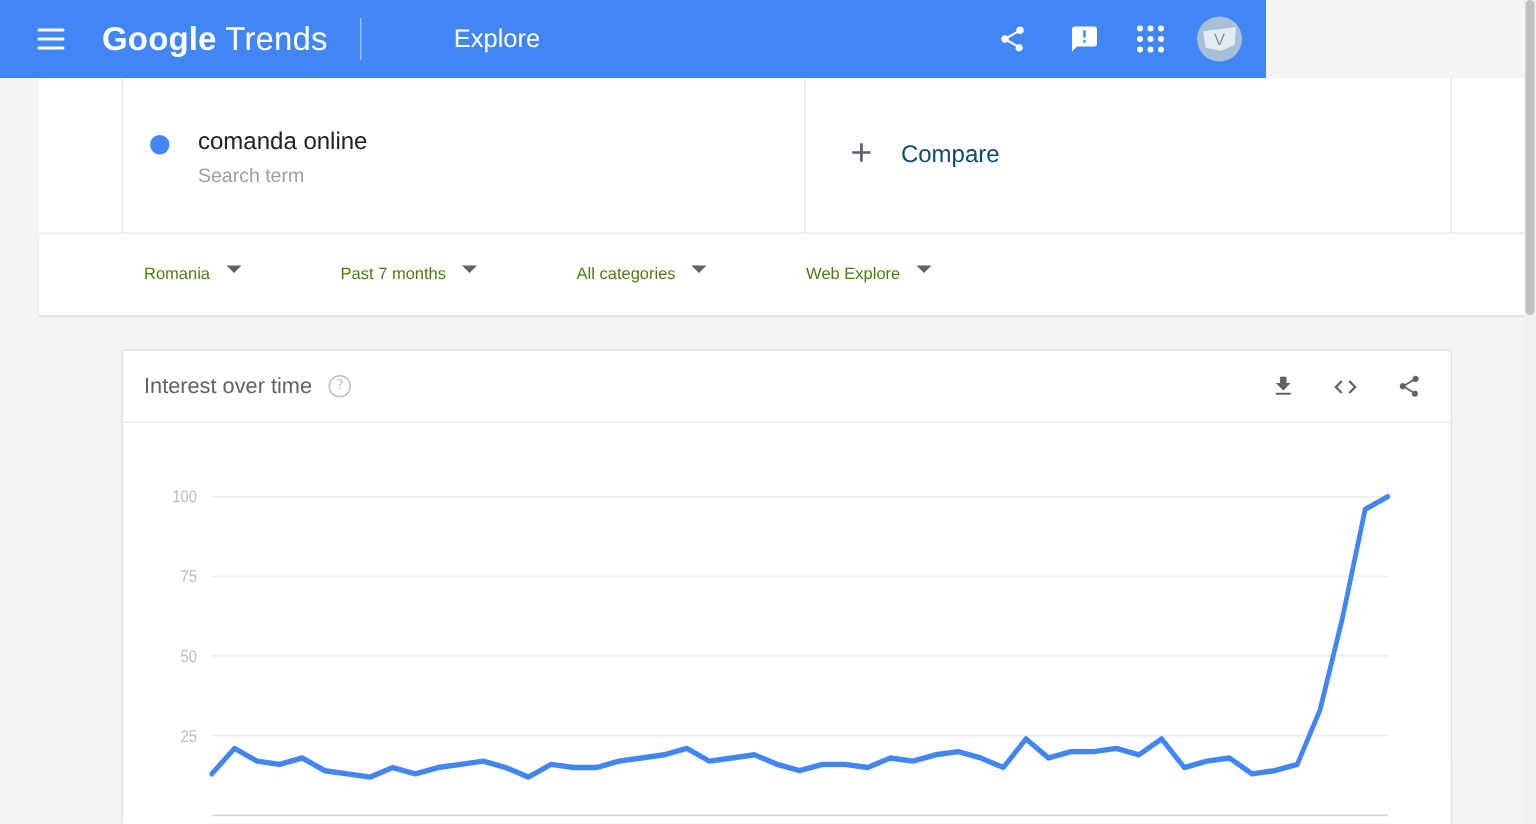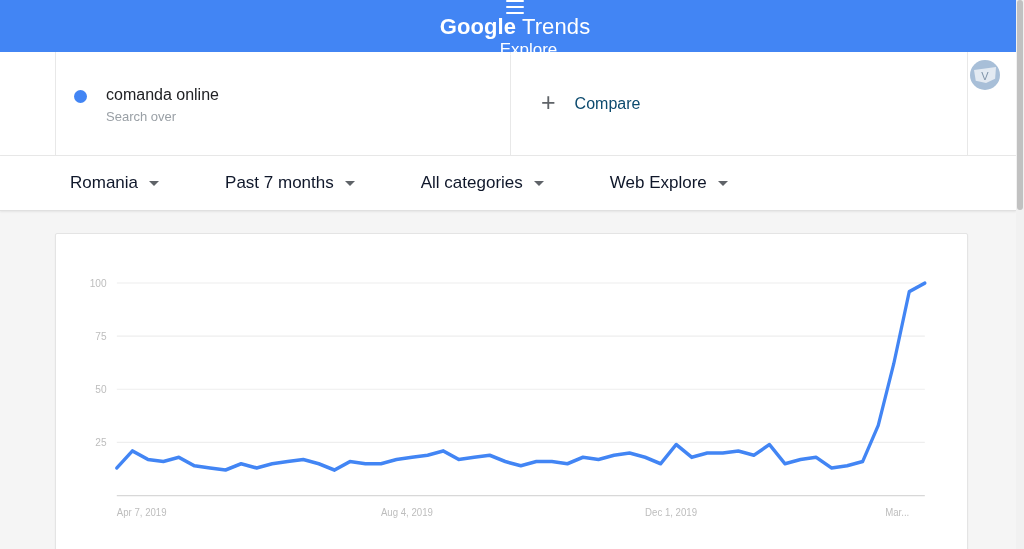--- a/index.html
+++ b/index.html
@@ -8,25 +8,24 @@
     width: 1024px; height: 549px;
     overflow: hidden;
     background: #f5f5f5;
     font-family: "Liberation Sans", sans-serif;
     -webkit-font-smoothing: antialiased;
   }
 
   
   .appbar {
     position: absolute; top: 0; left: 0;
-    width: 1016px; height: 52px;
+    width: 844px; height: 52px;
     background: #4285f4;
     display: flex; align-items: center;
     z-index: 5;
-    flex-direction: column;
   }
   .hamburger {
     width: 40px; height: 40px; margin-left: 14px;
     display: flex; flex-direction: column; justify-content: center;
     align-items: center; gap: 4px; cursor: pointer;
   }
   .hamburger span {
     display: block; width: 18px; height: 2px; background: #fff; border-radius: 1px;
   }
   .brand {
@@ -71,20 +70,21 @@
     position: relative; color: #7f93a8; font-size: 11px; font-weight: 500;
     z-index: 2; margin-top: 1px;
   }
 
   
   .page {
     position: absolute; top: 52px; left: 0;
     width: 1016px; height: 497px;
     background: #f5f5f5;
     overflow: hidden;
+    padding-left: 26px;
   }
 
   
   .query-strip {
     background: #fff;
     height: 104px;
     display: flex;
     border-bottom: 1px solid #e8e8e8;
   }
   .term-cell {
@@ -111,22 +111,22 @@
 
   
   .filter-bar {
     background: #fff; height: 55px;
     display: flex; align-items: center;
     padding-left: 70px;
     border-bottom: 1px solid #e0e0e0;
     box-shadow: 0 1px 2px rgba(0,0,0,.07);
   }
   .filter {
-    display: flex; align-items: center; cursor: pointer;
-    font-size: 17px; color: #0f172a; margin-right: 66px;
+    display: flex; align-items: flex-start; cursor: pointer;
+    font-size: 11px; color: #4d7c0f; margin-right: 66px;
   }
   .caret {
     width: 0; height: 0; margin-left: 11px;
     border-left: 5px solid transparent; border-right: 5px solid transparent;
     border-top: 5px solid #5f6368;
   }
 
   
   .card-wrap { padding: 22px 48px 0 55px; }
   .card {
@@ -221,21 +221,21 @@
 </div>
 
 <div class="page">
 
   <div class="query-strip">
 
     <div class="term-cell">
       <div class="term-dot"></div>
       <div class="term-text">
         <div class="term-title">comanda online</div>
-        <div class="term-sub">Search over</div>
+        <div class="term-sub">Search term</div>
       </div>
     </div>
 
     <div class="compare-cell">
       <div class="plus">+</div>
       <div class="compare-label">Compare</div>
     </div>
 
   </div>
 
@@ -259,20 +259,46 @@
     <div class="filter">
       <span>Web Explore</span>
       <span class="caret"></span>
     </div>
 
   </div>
 
   <div class="card-wrap">
     <div class="card">
 
+      <div class="card-head">
+        <span class="card-title">Interest over time</span>
+        <span class="help-icon">?</span>
+
+        <div class="card-actions">
+
+          <div class="icon-btn">
+            <svg width="17" height="17" viewBox="0 0 24 24" fill="#5f6368">
+              <path d="M19 9h-4V3H9v6H5l7 7 7-7zM5 18v2h14v-2H5z"></path>
+            </svg>
+          </div>
+
+          <div class="icon-btn">
+            <svg width="18" height="18" viewBox="0 0 24 24" fill="#5f6368">
+              <path d="M9.4 16.6L4.8 12l4.6-4.6L8 6l-6 6 6 6 1.4-1.4zm5.2 0l4.6-4.6-4.6-4.6L16 6l6 6-6 6-1.4-1.4z"></path>
+            </svg>
+          </div>
+
+          <div class="icon-btn">
+            <svg width="17" height="17" viewBox="0 0 24 24" fill="#5f6368">
+              <path d="M18 16.08c-.76 0-1.44.3-1.96.77L8.91 12.7c.05-.23.09-.46.09-.7s-.04-.47-.09-.7l7.05-4.11c.54.5 1.25.81 2.04.81 1.66 0 3-1.34 3-3s-1.34-3-3-3-3 1.34-3 3c0 .24.04.47.09.7L8.04 9.81C7.5 9.31 6.79 9 6 9c-1.66 0-3 1.34-3 3s1.34 3 3 3c.79 0 1.5-.31 2.04-.81l7.12 4.16c-.05.21-.8.43-.8.65 0 1.61 1.31 2.92 2.92 2.92s2.92-1.31 2.92-2.92-1.31-2.92-2.92-2.92z"></path>
+            </svg>
+          </div>
+
+        </div>
+      </div>
 
       <div class="chart-area">
         <svg class="chart-svg" viewBox="0 0 860 230" preserveAspectRatio="none">
           <g id="gridlines">
               <line class="gridline" x1="52" x2="848" y1="149" y2="149"></line>
               <line class="gridline" x1="52" x2="848" y1="102" y2="102"></line>
               <line class="gridline" x1="52" x2="848" y1="55" y2="55"></line>
               <line class="gridline" x1="52" x2="848" y1="8" y2="8"></line>
             </g>
           <g id="yticks">

